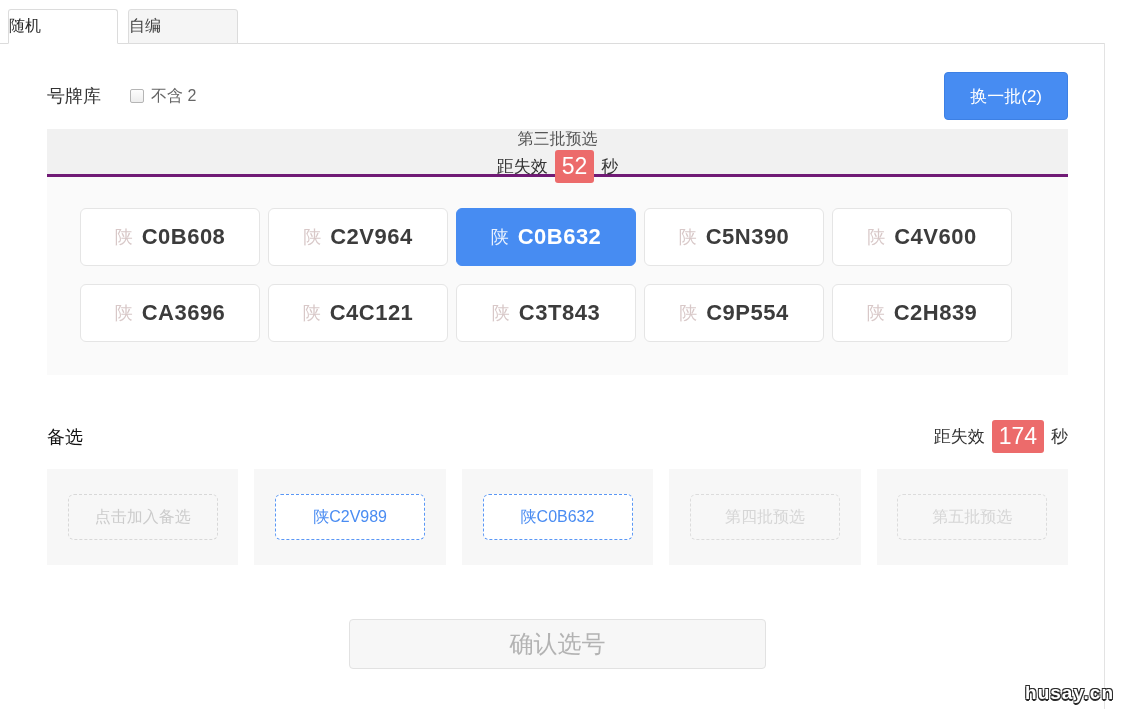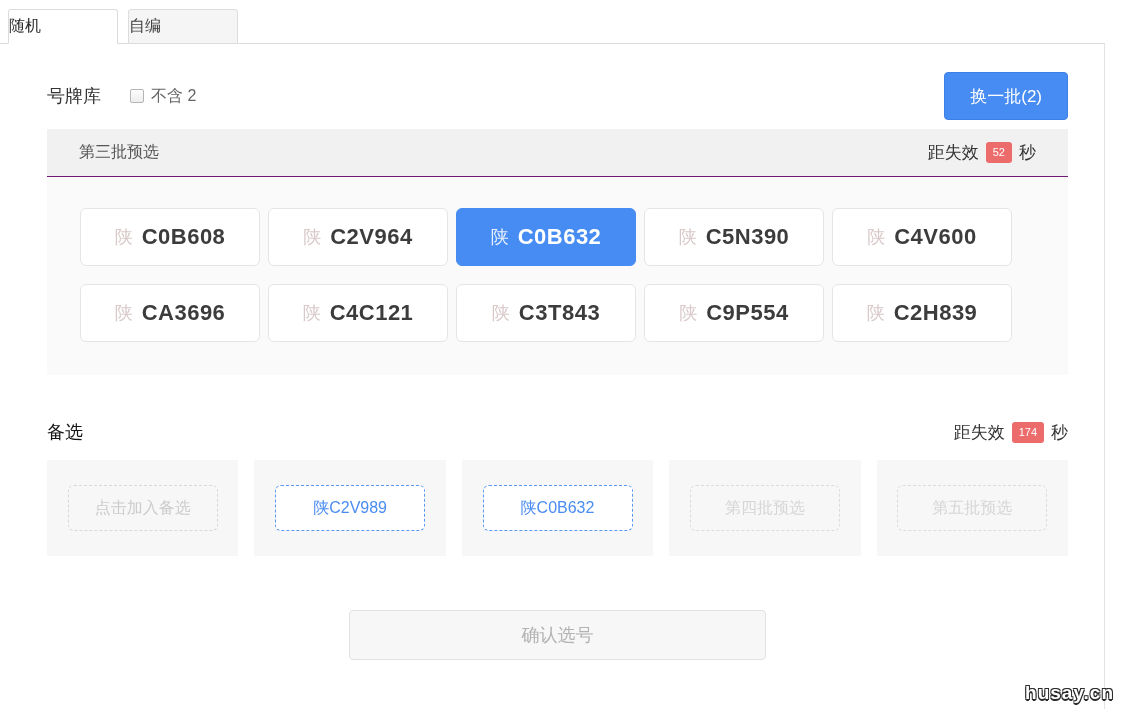--- a/index.html
+++ b/index.html
@@ -26,25 +26,25 @@
   .lib-title { font-size:18px; color:#333; }
   .checkbox { width:14px; height:14px; border:1px solid #b5b5b5; border-radius:2px;
               background:linear-gradient(#fdfdfd,#ededed); margin-left:29px; cursor:pointer; }
   .checkbox-label { font-size:16px; color:#666; margin-left:7px; cursor:pointer; }
   .change-btn { margin-left:auto; height:48px; padding:0 25px; background:#478cf2; color:#fff;
                 font-size:17px; border:1px solid #3d80e4; border-radius:4px; cursor:pointer;
                 display:flex; align-items:center; font-family:inherit; }
 
   
   .panel { margin-top:13px; }
-  .panel-header { height:48px; background:#f1f1f1; border-bottom:1px solid #701a75;
-                  display:flex; align-items:center; justify-content:space-between; padding:0 32px; }
+  .panel-header { height:48px; background:#f1f1f1; border-bottom:3px solid #701a75;
+                  display:flex; align-items:center; justify-content:space-between; padding:0 32px;flex-direction:column; }
   .panel-title { font-size:16px; color:#555; }
   .expiry { display:flex; align-items:center; font-size:17px; color:#333; }
-  .badge { background:#ec6b6b; color:#fff; font-size:11px; line-height:1;
+  .badge { background:#ec6b6b; color:#fff; font-size:23px; line-height:1;
            padding:5px 7px; border-radius:3px; margin:0 7px; }
   .panel-body { background:#fafafa; padding:31px 0 33px 33px;
                 display:flex; flex-wrap:wrap; gap:18px 8px; }
   .plate { width:180px; height:58px; background:#fff; border:1px solid #e5e5e5; border-radius:6px;
            display:flex; align-items:center; justify-content:center; gap:9px; cursor:pointer; }
   .plate .prov { font-size:18px; color:#d8c8c8; }
   .plate .num  { font-size:22px; font-weight:bold; color:#3c3c3c; letter-spacing:0.5px; }
   .plate.selected { background:#478cf2; border-color:#478cf2; }
   .plate.selected .prov { color:rgba(255,255,255,0.88); }
   .plate.selected .num  { color:#fff; }
@@ -55,21 +55,21 @@
   .slots { display:flex; gap:16px; margin-top:16px; height:96px; }
   .slot-cell { flex:1; background:#f7f7f7; display:flex; align-items:center; justify-content:center; }
   .slot-btn { min-width:150px; height:46px; padding:0 16px; border-radius:6px; font-size:16px;
               display:flex; align-items:center; justify-content:center; }
   .slot-btn.placeholder { border:1px dashed #d8d8d8; color:#ccc; cursor:pointer; }
   .slot-btn.filled { border:1px dashed #5a97f5; color:#4a8cf2; background:#fff; cursor:pointer; }
   .slot-btn.future { border:1px dashed #dcdcdc; color:#d6d6d6; }
 
   
   .confirm-btn { width:417px; height:50px; margin:54px auto 0; background:#f7f7f7;
-                 border:1px solid #e2e2e2; border-radius:4px; font-size:18px; color:#b3b3b3;
+                 border:1px solid #e2e2e2; border-radius:4px; font-size:24px; color:#b3b3b3;
                  display:flex; align-items:center; justify-content:center; font-family:inherit; cursor:pointer; }
 
   
   .watermark { position:absolute; right:12px; bottom:5px; font-size:19px; font-weight:bold;
                color:#fff; letter-spacing:1px;
                text-shadow:-1px -1px 0 #2b2b2b, 1px -1px 0 #2b2b2b, -1px 1px 0 #2b2b2b,
                            1px 1px 0 #2b2b2b, 0 2px 0 #2b2b2b; }
 </style>
 </head>
 <body>

